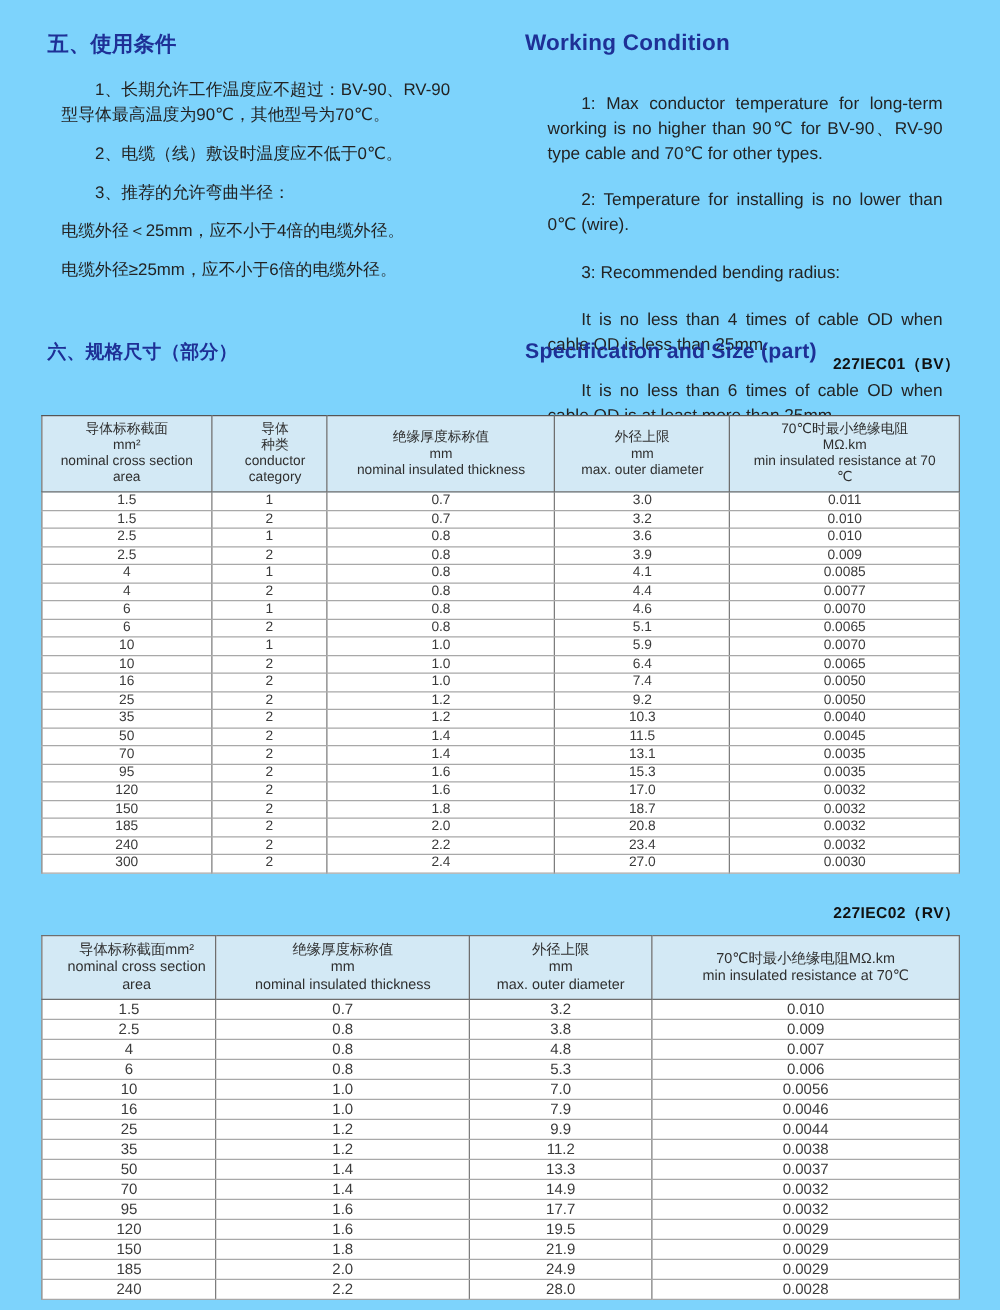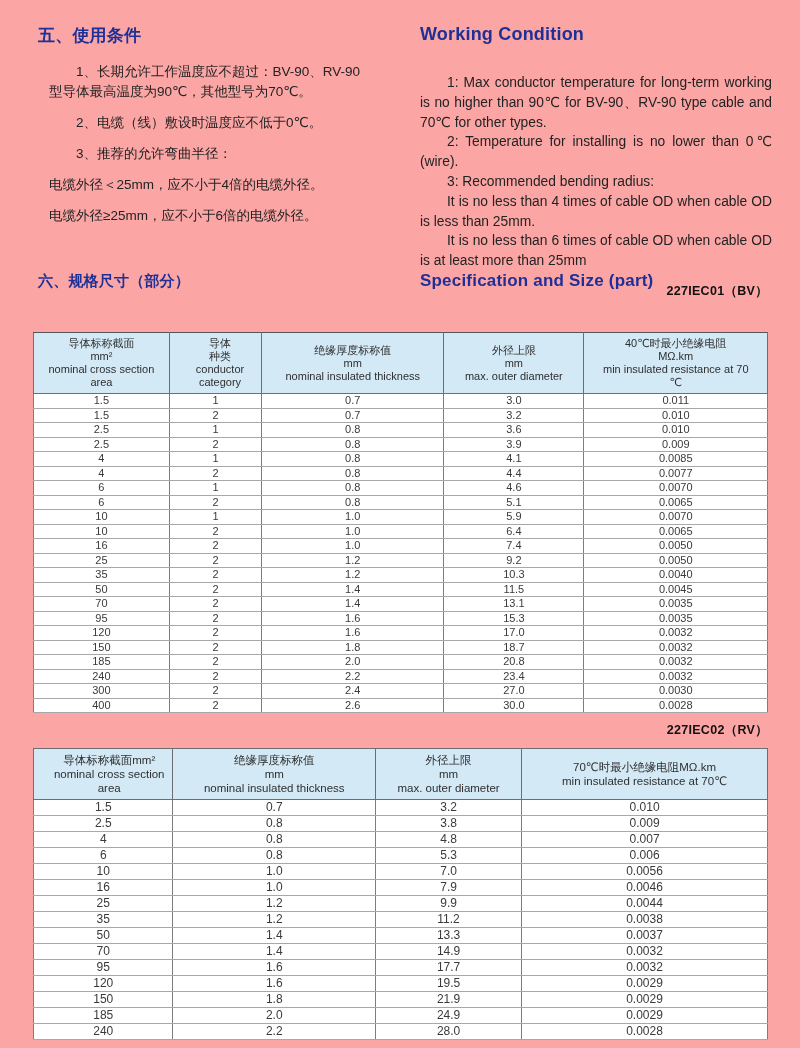--- a/index.html
+++ b/index.html
@@ -4,39 +4,39 @@
 <style>
   * { box-sizing: border-box; margin: 0; padding: 0; }
   html, body { background: #ffffff; }
   body {
     width: 800px; height: 1048px;
     font-family: "Liberation Sans", "DejaVu Sans", sans-serif;
     color: #2e2e2e;
     position: relative;
     overflow: hidden;
   }
-  .page { position: absolute; inset: 0; background: #fca5a5; }
+  .page { position: absolute; inset: 0; background: #7dd3fc; }
 
   h2.blue {
     color: #1e3096;
     font-weight: bold;
     letter-spacing: 0.2px;
   }
 
   
   .col-cn { position: absolute; left: 38px; top: 24px; width: 342px; }
   .col-cn h2 { font-size: 17px; margin-bottom: 15px; }
   .col-cn .txt { font-size: 13.5px; line-height: 20px; color: #232323; }
   .col-cn .txt p.ln { margin: 11px; }
   .col-cn .txt p.ind { text-indent: 27px; }
 
   .col-en { position: absolute; left: 420px; top: 24px; width: 352px; }
   .col-en h2 { font-size: 18px; margin-bottom: 28px; }
   .col-en .txt { font-size: 13.8px; line-height: 19.8px; color: #232323; text-align: justify; }
-  .col-en .txt p.ln { margin: 0; }
+  .col-en .txt p.ln { margin: 18px; }
   .col-en .txt p.ind { text-indent: 27px; }
 
   
   .spec-cn { position: absolute; left: 38px; top: 272px; font-size: 15px; }
   .spec-en { position: absolute; left: 420px; top: 271px; font-size: 17px; text-align: right; }
 
   .tbl-label {
     position: absolute;
     right: 32px;
     font-size: 12.5px;
@@ -148,21 +148,21 @@
             <div>绝缘厚度标称值</div>
             <div>mm</div>
             <div>nominal insulated thickness</div>
           </th>
           <th>
             <div>外径上限</div>
             <div>mm</div>
             <div>max. outer diameter</div>
           </th>
           <th>
-            <div>40℃时最小绝缘电阻</div>
+            <div>70℃时最小绝缘电阻</div>
             <div>MΩ.km</div>
             <div>min insulated resistance at 70</div>
             <div>℃</div>
           </th>
         </tr>
       </thead>
     <tbody>
         <tr>
           <td>1.5</td>
           <td>1</td>
@@ -303,27 +303,20 @@
           <td>23.4</td>
           <td>0.0032</td>
         </tr>
         <tr>
           <td>300</td>
           <td>2</td>
           <td>2.4</td>
           <td>27.0</td>
           <td>0.0030</td>
         </tr>
-        <tr>
-          <td>400</td>
-          <td>2</td>
-          <td>2.6</td>
-          <td>30.0</td>
-          <td>0.0028</td>
-        </tr>
       </tbody>
   </table>
 
   <div class="tbl-label l2">227IEC02（RV）</div>
 
   <table class="t2">
     <thead>
         <tr>
           <th>
             <div>导体标称截面mm²</div>

